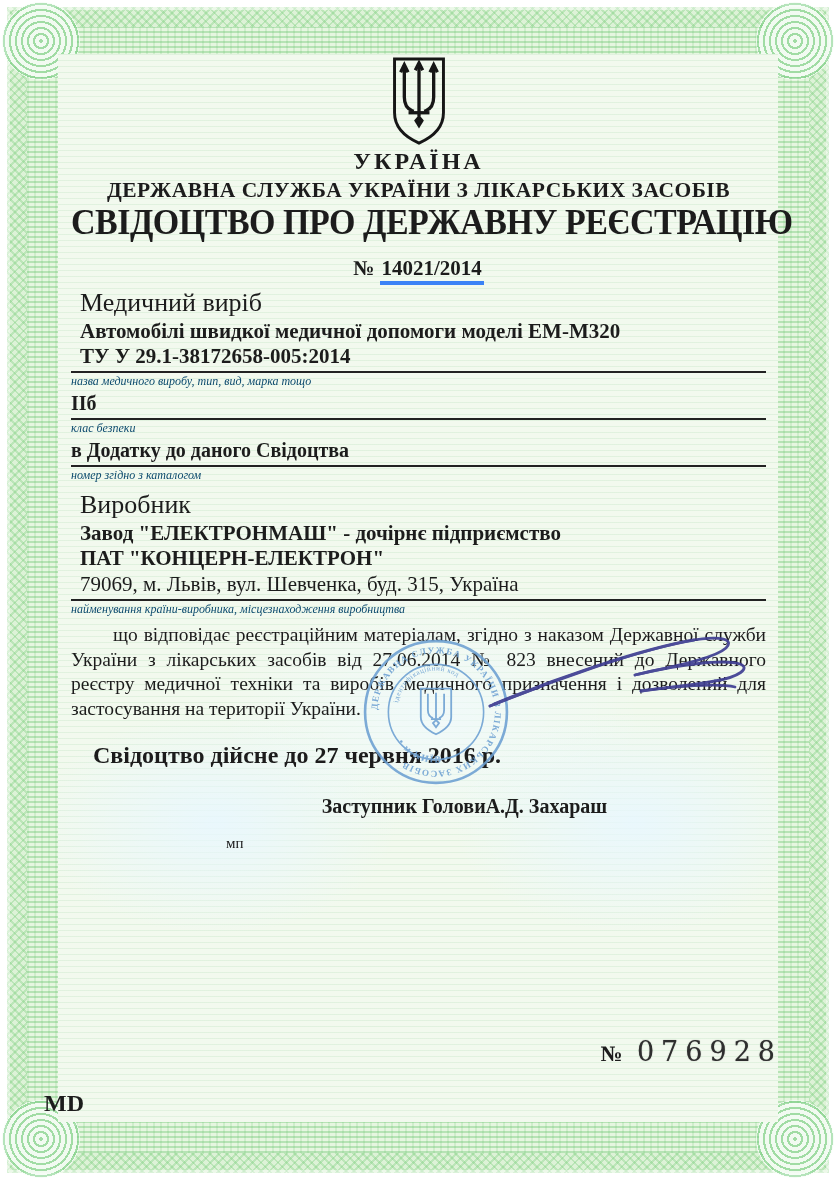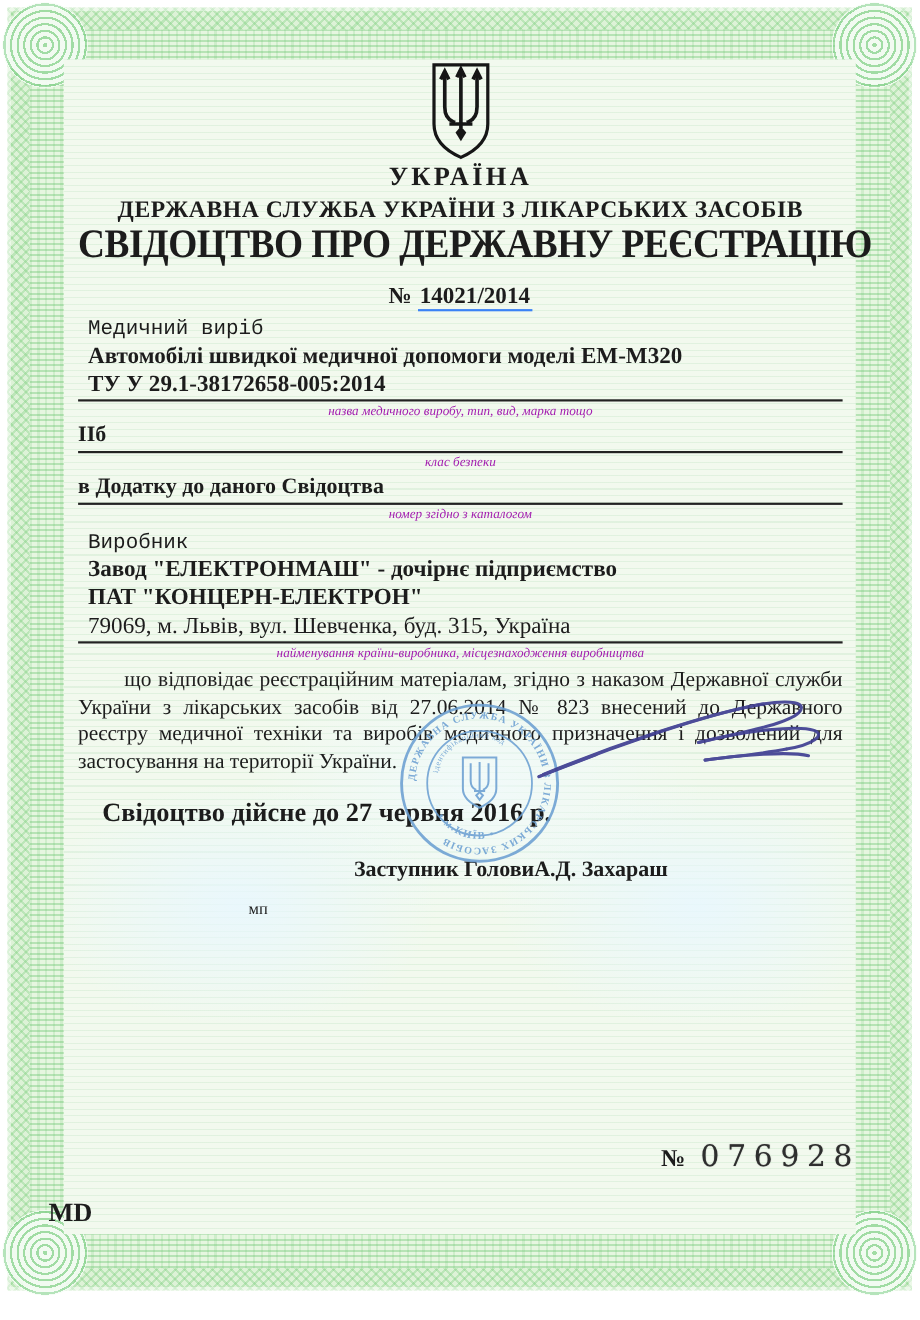--- a/index.html
+++ b/index.html
@@ -41,27 +41,27 @@
   .content { position:absolute; left:71px; top:52px; width:695px; }
   .center { text-align:center; }
 
   .emblem { display:block; margin:4px auto 2px auto; }
 
   .country  { font-size:24px; font-weight:bold; letter-spacing:3px; margin-top:2px; }
   .agency   { font-size:21.5px; font-weight:bold; letter-spacing:.5px; margin-top:3px; white-space:nowrap; }
   .doctitle { font-size:34px; font-weight:bold; letter-spacing:-.5px; margin-top:-1px;
               transform:scaleY(1.08); transform-origin:top center; white-space:nowrap; }
   .certno   { font-size:21px; font-weight:bold; margin-top:16px; }
-  .certno .num { border-bottom:2px solid #3b82f6; padding:0 2px 1px 2px; }
-
-  .label    { font-size:19px; padding-left:9px; margin-top:7px;font-family:Liberation Mono, monospace; }
+  .certno .num { border-bottom:4px solid #3b82f6; padding:0 2px 1px 2px; }
+
+  .label    { font-size:26px; padding-left:9px; margin-top:7px; }
   .boldline { font-size:21px; font-weight:bold; padding-left:9px; line-height:1.1; margin-top:2px; }
   .regline  { font-size:21px; padding-left:9px; line-height:1.1; margin-top:3px;font-family:Liberation Serif, serif; }
   .rule     { border-bottom:2px solid #222; height:0; margin-top:3px; }
-  .caption  { font-size:12px; font-style:italic; text-align:center; margin-top:1px; color:#a21caf; }
+  .caption  { font-size:12px; font-style:italic; text-align:left; margin-top:1px; color:#0c4a6e; }
   .cval     { font-size:20px; font-weight:bold; text-align:left; margin-top:3px; }
 
   .bodytext { font-size:19.5px; line-height:24.5px; text-align:justify;
               text-indent:42px; margin-top:6px; }
   .validity { font-size:24px; font-weight:bold; margin-top:21px; padding-left:22px; }
 
   .signrow  { display:flex; justify-content:center; margin-top:26px; }
   .signtitle{ font-size:20px; font-weight:bold; margin-left:118px; }
   .signname { font-size:20px; font-weight:bold; margin-right:26px; }
   .mp       { font-size:15px; margin-top:17px; margin-left:155px; }

